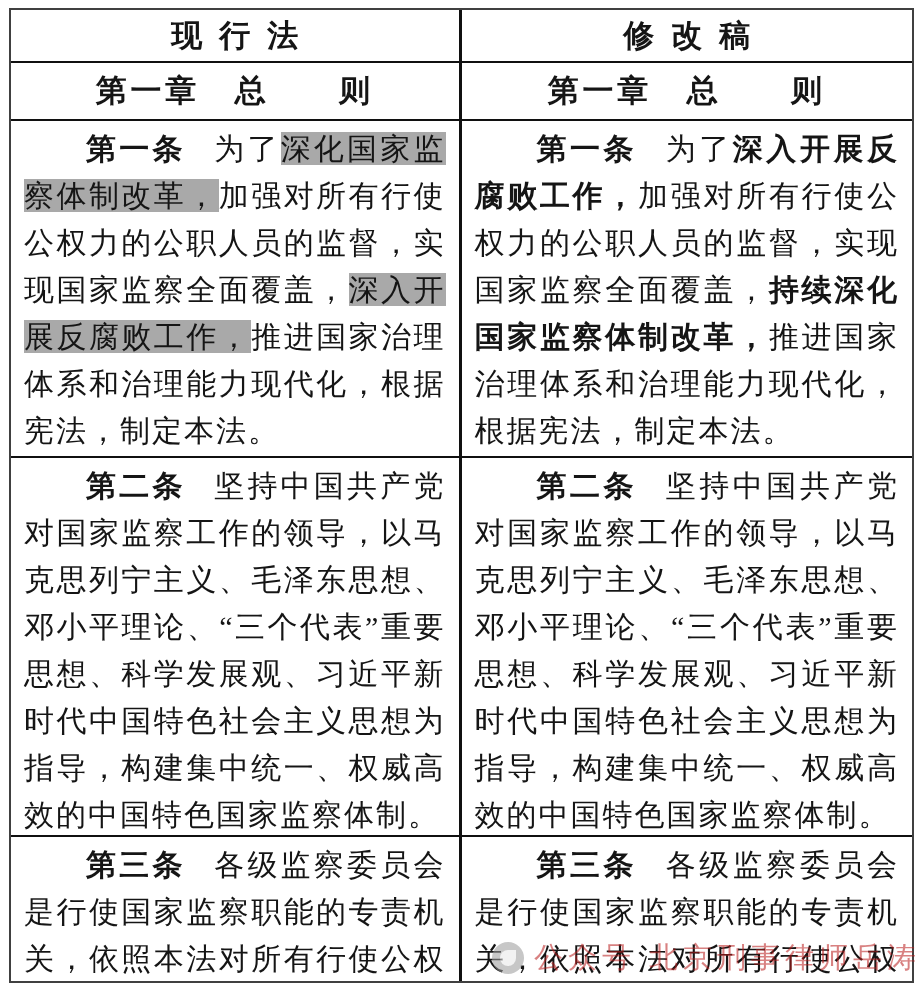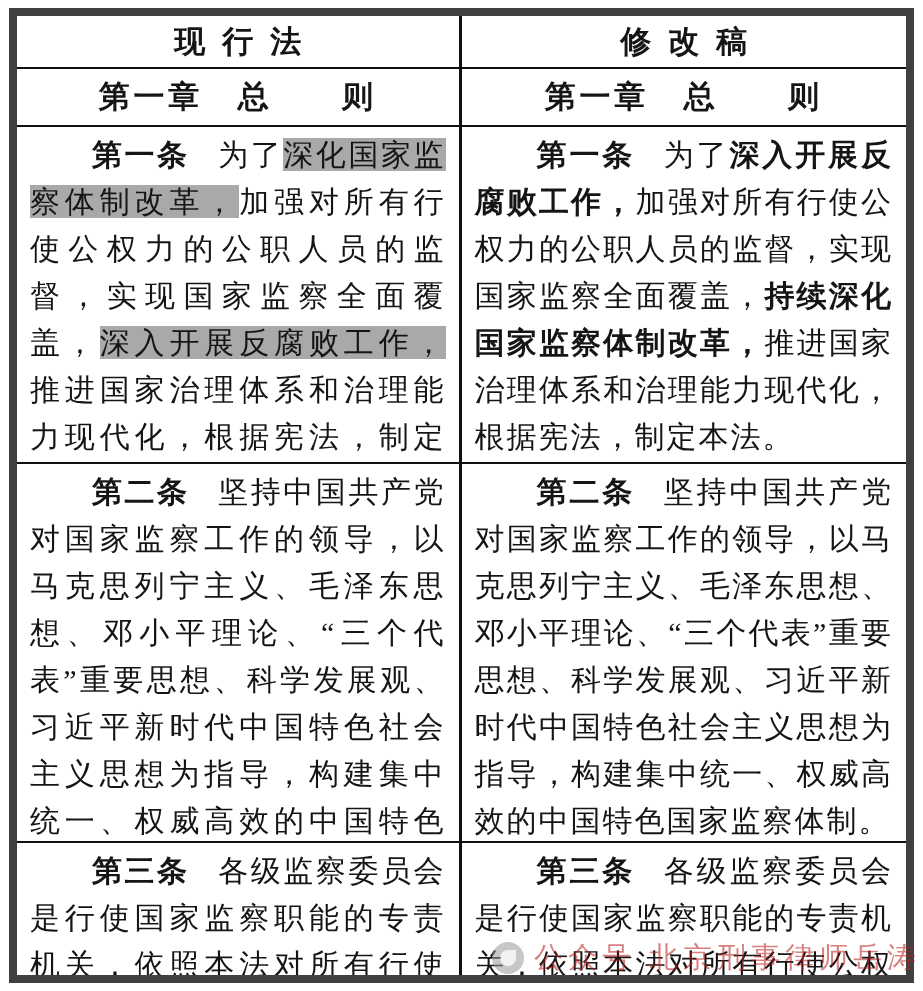--- a/index.html
+++ b/index.html
@@ -15,21 +15,21 @@
     overflow: hidden;
     font-family: "Liberation Serif", "DejaVu Serif", serif;
     color: #151515;
   }
   .lawtable {
     position: absolute;
     left: 9px;
     top: 8px;
     right: 9px;
     bottom: 8px;
-    border: 8px solid #404040;
+    border: 2px solid #404040;
     display: grid;
     grid-template-columns: 1fr 1fr;
     grid-template-rows: 53px 58px 337px 379px 1fr;
     background: #ffffff;
     overflow: hidden;
   }
   .cell {
     box-sizing: border-box;
     overflow: hidden;
     border-bottom: 2px solid #101010;

